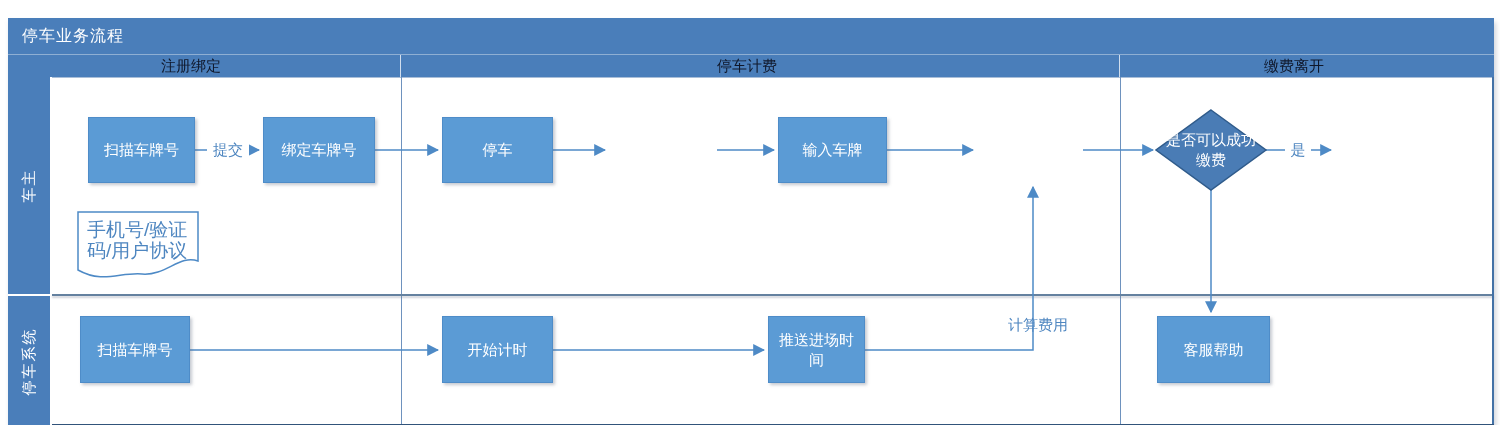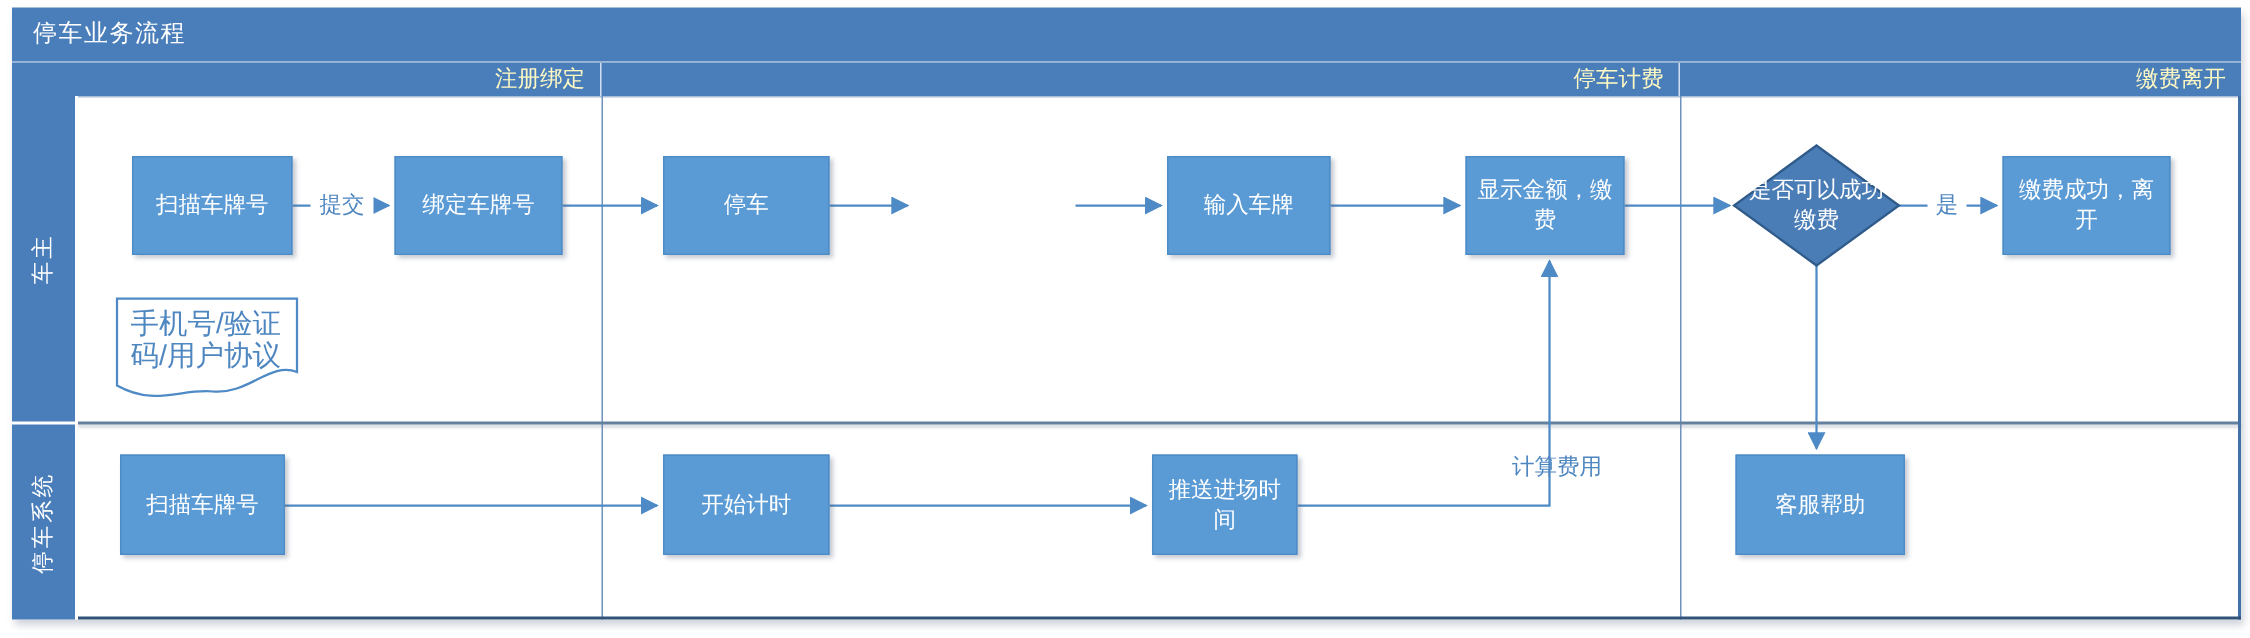--- a/index.html
+++ b/index.html
@@ -11,29 +11,29 @@
     --diamond_border:#2F5B8B;
     --connector:#4E8AC6;
     --label_text:#4E86C0;
     --lane_divider:#64819F;
     --outer_border:#31537A;
     --right_border:#4271A6;
   }
   *{margin:0;padding:0;box-sizing:border-box;}
   html,body{width:1500px;height:425px;background:#ffffff;overflow:hidden;
     font-family:"Liberation Sans","DejaVu Sans",sans-serif;}
-  .canvas{position:absolute;left:8px;top:5px;width:1486px;height:408px;
+  .canvas{position:absolute;left:8px;top:18px;width:1486px;height:408px;
     box-shadow:2px 4px 5px rgba(150,160,175,.45);background:#fff;}
   
   .title-bar{position:absolute;left:0;top:0;width:1486px;height:36px;background:var(--band);
     color:#fff;font-size:16px;line-height:36px;padding-left:14px;letter-spacing:1px;}
   .title-sep{position:absolute;left:0;top:36px;width:1486px;height:1px;background:var(--band_sep);}
   .phase-band{position:absolute;left:0;top:37px;width:1486px;height:22px;background:var(--band);display:flex;}
-  .phase-cell{height:22px;color:#fef9c3;font-size:15px;line-height:22px;text-align:right;
-    padding-right:10px;border-right:1px solid rgba(255,255,255,.75);}
+  .phase-cell{height:22px;color:#0f172a;font-size:15px;line-height:22px;text-align:center;
+    padding-right:26px;border-right:1px solid rgba(255,255,255,.75);}
   .phase-cell:last-child{border-right:none;}
   .pc1{width:393px;} .pc2{width:719px;} .pc3{flex:1;}
   
   .lane-col{position:absolute;left:0;top:59px;width:42px;background:var(--band);
     display:flex;align-items:center;justify-content:center;}
   .lane1-col{height:217px;} .lane2-col{top:278px;height:130px;}
   .lane-label{color:#fff;font-size:15px;white-space:nowrap;transform:rotate(-90deg);letter-spacing:2px;}
   
   .content{position:absolute;left:44px;top:59px;width:1442px;height:349px;background:#fff;
     border-top:1px solid #A9BED8;}
@@ -113,23 +113,21 @@
 
     <polygon class="diamond" points="1203,92 1258,132 1203,172 1148,132"></polygon>
 
     <path class="doc-shape" d="M70,194 H190 V243 C172,236 158,258 134,256 C112,254 95,266 70,252 Z"></path>
   </svg>
 
   <div class="node" style="left:80px;top:99px;width:107px;height:66px;">扫描车牌号</div>
   <div class="node" style="left:255px;top:99px;width:112px;height:66px;">绑定车牌号</div>
   <div class="node" style="left:434px;top:99px;width:111px;height:66px;">停车</div>
   <div class="node" style="left:770px;top:99px;width:109px;height:66px;">输入车牌</div>
-  <div class="node" style="left:969px;top:99px;width:106px;height:66px;">显示金额，缴费</div>
   <div class="diamond-text" style="left:1157px;top:92px;width:92px;height:80px;">是否可以成功缴费</div>
-  <div class="node" style="left:1327px;top:99px;width:112px;height:66px;">缴费成功，离开</div>
   <div class="doc-text" style="left:79px;top:201px;width:104px;">手机号/验证码/用户协议</div>
 
   <div class="node" style="left:72px;top:298px;width:110px;height:67px;">扫描车牌号</div>
   <div class="node" style="left:434px;top:298px;width:111px;height:67px;">开始计时</div>
   <div class="node" style="left:760px;top:298px;width:97px;height:67px;">推送进场时间</div>
   <div class="node" style="left:1149px;top:298px;width:113px;height:67px;">客服帮助</div>
 
   <div class="edge-label" style="left:199px;top:122px;width:42px;">提交</div>
   <div class="edge-label" style="left:1277px;top:122px;width:26px;">是</div>
   <div class="edge-label no-bg" style="left:980px;top:297px;width:100px;">计算费用</div>

